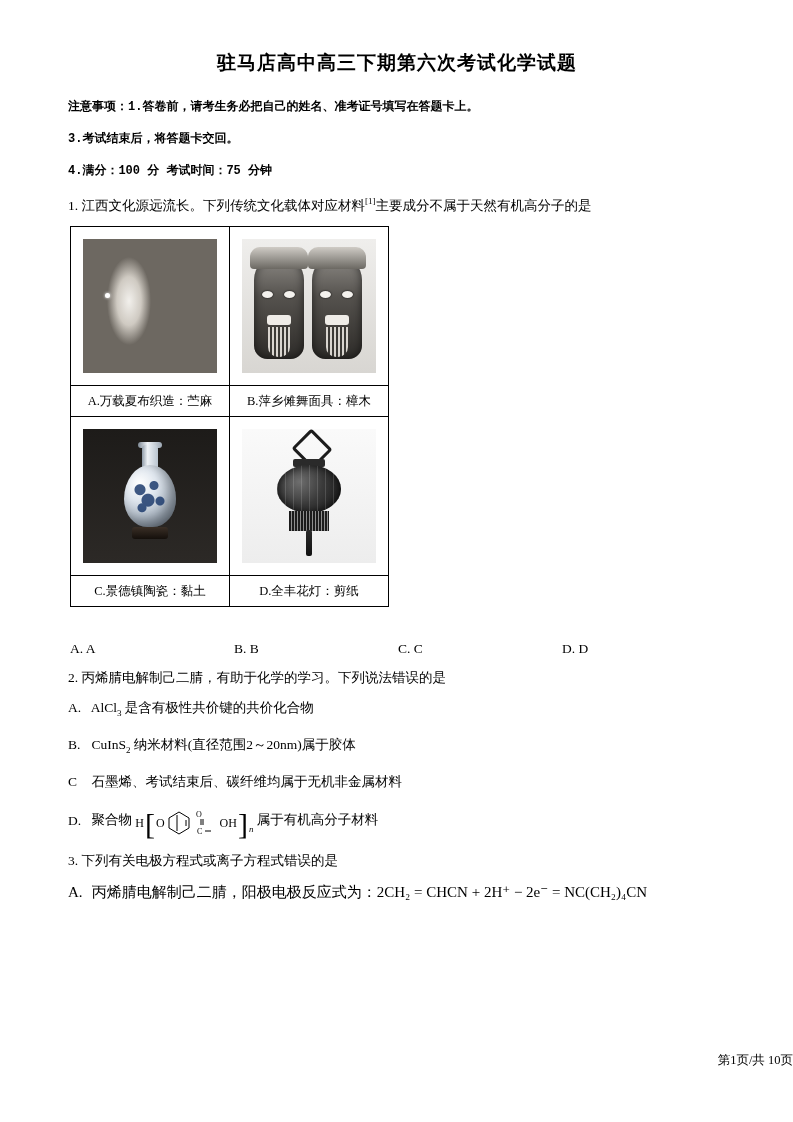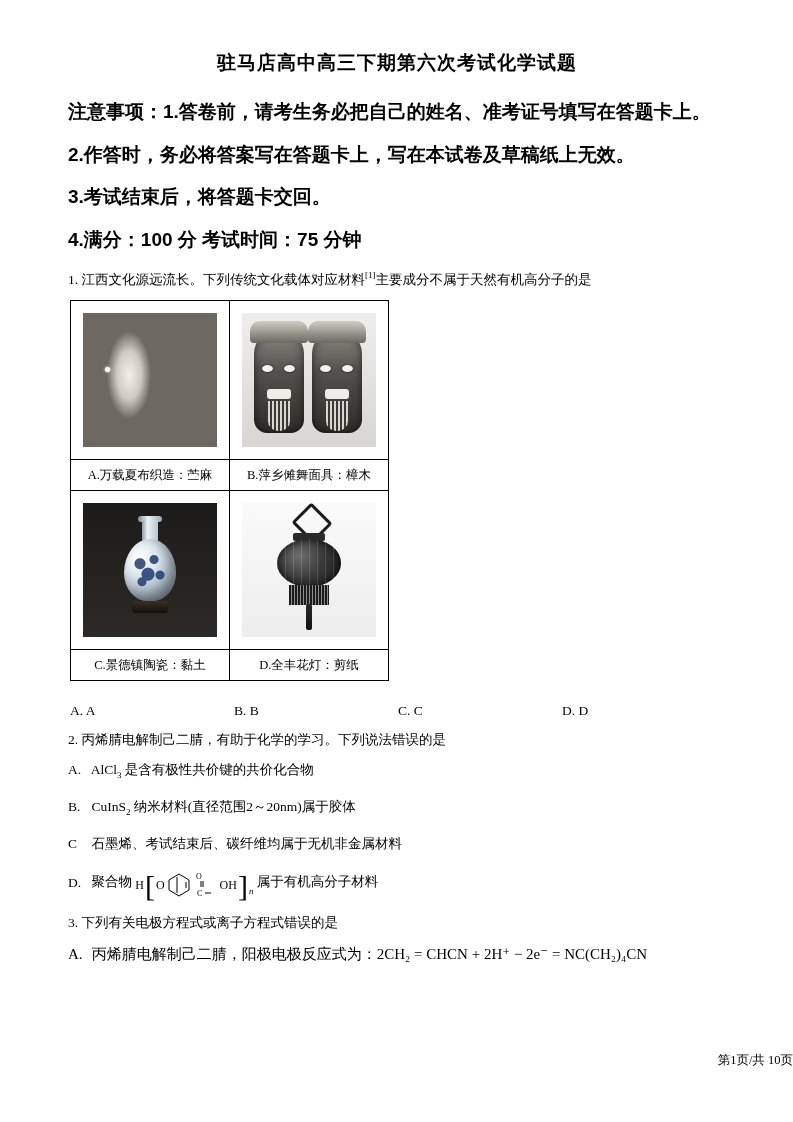--- a/index.html
+++ b/index.html
@@ -30,25 +30,25 @@
   }
   .doc-title {
     text-align: center;
     font-size: 19px;
     font-weight: bold;
     letter-spacing: 1px;
     margin: 0 0 22px 0;
     font-family: "DejaVu Serif", "Liberation Serif", serif;
   }
   .notice-line {
-    font-size: 19px;
+    font-size: 12px;
     font-weight: bold;
     margin: 0 0 14px 0;
     line-height: 1.5;
-    font-family: Liberation Sans, sans-serif;
+    font-family: Liberation Mono, monospace;
   }
   .notice-line .lead {
     font-weight: bold;
   }
   .section-head {
     font-size: 15px;
     font-weight: bold;
     margin: 18px 0 12px 0;
     font-family: "DejaVu Serif", "Liberation Serif", serif;
   }
@@ -261,21 +261,21 @@
     left: 31px; top: 95px;
     width: 6px; height: 26px;
     background: linear-gradient(180deg, #2a2a2a 0%, #111 100%);
     border-radius: 2px;
   }
   .choices {
     display: flex;
     margin: 22px 0 10px 2px;
     font-size: 13.5px;
   }
-  .choices span { width: 165px; }
+  .choices span { width: 165px; margin-top: 12px; }
   .opt {
     font-size: 13.5px;
     margin: 0 0 14px 0;
     line-height: 1.6;
   }
   .opt .lbl { display: inline-block; min-width: 20px; }
   sub { font-size: 9px; vertical-align: sub; }
   .formula {
     font-family: "Liberation Serif", "DejaVu Serif", serif;
     font-style: normal;
@@ -333,23 +333,20 @@
 </head>
 <body>
 
 <div class="page">
   <div class="inner">
 
     <div class="doc-title">驻马店高中高三下期第六次考试化学试题</div>
 
     <div class="notice-line">
       <span class="lead">注意事项：1.答卷前，</span><span>请考生务必把自己的姓名、准考证号填写在答题卡上。</span>
-    </div>
-    <div class="notice-line">
-      <span class="lead">2.作答时，</span><span>务必将答案写在答题卡上，写在本试卷及草稿纸上无效。</span>
     </div>
     <div class="notice-line">
       <span class="lead">3.考试结束后，</span><span>将答题卡交回。</span>
     </div>
     <div class="notice-line">
       <span class="lead">4.满分：100 分   考试时间：75 分钟</span><span></span>
     </div>
 
 
     <div class="q">

